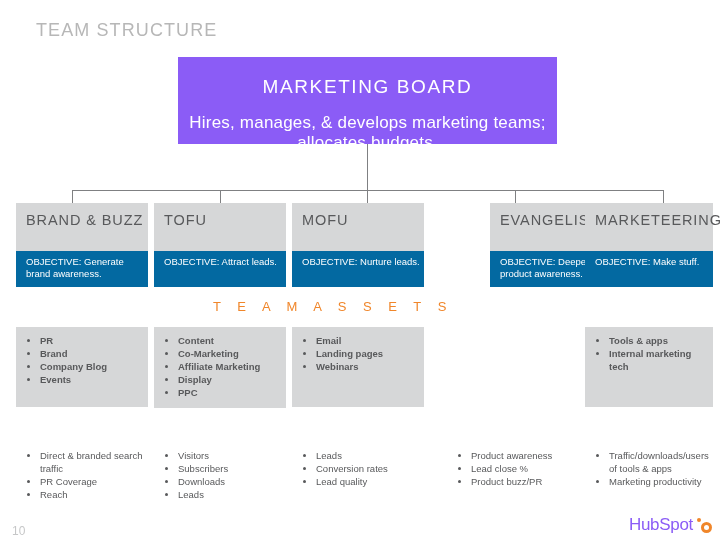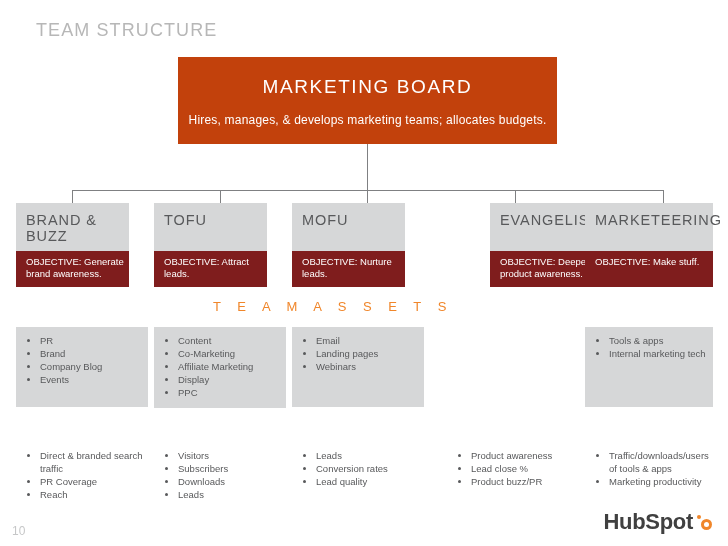--- a/index.html
+++ b/index.html
@@ -31,32 +31,32 @@
     font-weight: normal;
     white-space: nowrap;
   }
   
   .board {
     position: absolute;
     left: 178px;
     top: 57px;
     width: 379px;
     height: 87px;
-    background: #c2410c;
+    background: #8b5cf6;
     color: #ffffff;
     text-align: center;
   }
   .board-title {
     margin-top: 19px;
     font-size: 19px;
     letter-spacing: 1.6px;
   }
   .board-sub {
     margin-top: 15px;
-    font-size: 12px;
+    font-size: 17px;
     letter-spacing: 0.2px;
   }
   
   .line {
     position: absolute;
     background: #7f8082;
   }
   .v-stem {
     left: 367px;
     top: 144px;
@@ -71,39 +71,39 @@
   }
   .drop {
     top: 190px;
     width: 1px;
     height: 13px;
   }
   
   .col {
     position: absolute;
     top: 203px;
-    width: 113px;
+    width: 132px;
   }
   .col-head {
     height: 84px;
     background: #d6d7d8;
     position: relative;
   }
   .col-name {
     padding: 9px 0 0 10px;
     font-size: 14.5px;
     color: #58595b;
     letter-spacing: 0.9px;
   }
   .col-obj {
     position: absolute;
     left: 0;
     bottom: 0;
     width: 100%;
-    background: #7f1d1d;
+    background: #0369a1;
     color: #ffffff;
     font-size: 9.5px;
     line-height: 11.5px;
     padding: 5px 0 6px 10px;
     box-sizing: border-box;
     min-height: 36px;
   }
   
   .band {
     position: absolute;
@@ -114,20 +114,21 @@
   }
   .band-assets { left: 213px; top: 299px; }
   .band-metrics { left: 213px; top: 421px; }
   
   .assets-box {
     position: absolute;
     top: 327px;
     width: 132px;
     min-height: 80px;
     background: #d6d7d8;
+    font-weight: bold;
   }
   .assets-box ul,
   .metrics-box ul {
     margin: 0;
     padding: 8px 4px 8px 24px;
     list-style: disc;
     font-size: 9.5px;
     line-height: 12.5px;
     color: #58595b;
   }
@@ -154,23 +155,23 @@
   }
   .logo {
     position: absolute;
     right: 16px;
     bottom: 11px;
     display: flex;
     align-items: center;
     gap: 4px;
   }
   .logo-text {
-    font-size: 22px;
-    font-weight: bold;
-    color: #404040;
+    font-size: 17px;
+    font-weight: normal;
+    color: #8b5cf6;
     letter-spacing: -0.3px;
   }
   .logo-mark {
     width: 15px;
     height: 15px;
     position: relative;
   }
   .logo-mark .dotc {
     position: absolute;
     background: #f0862a;

